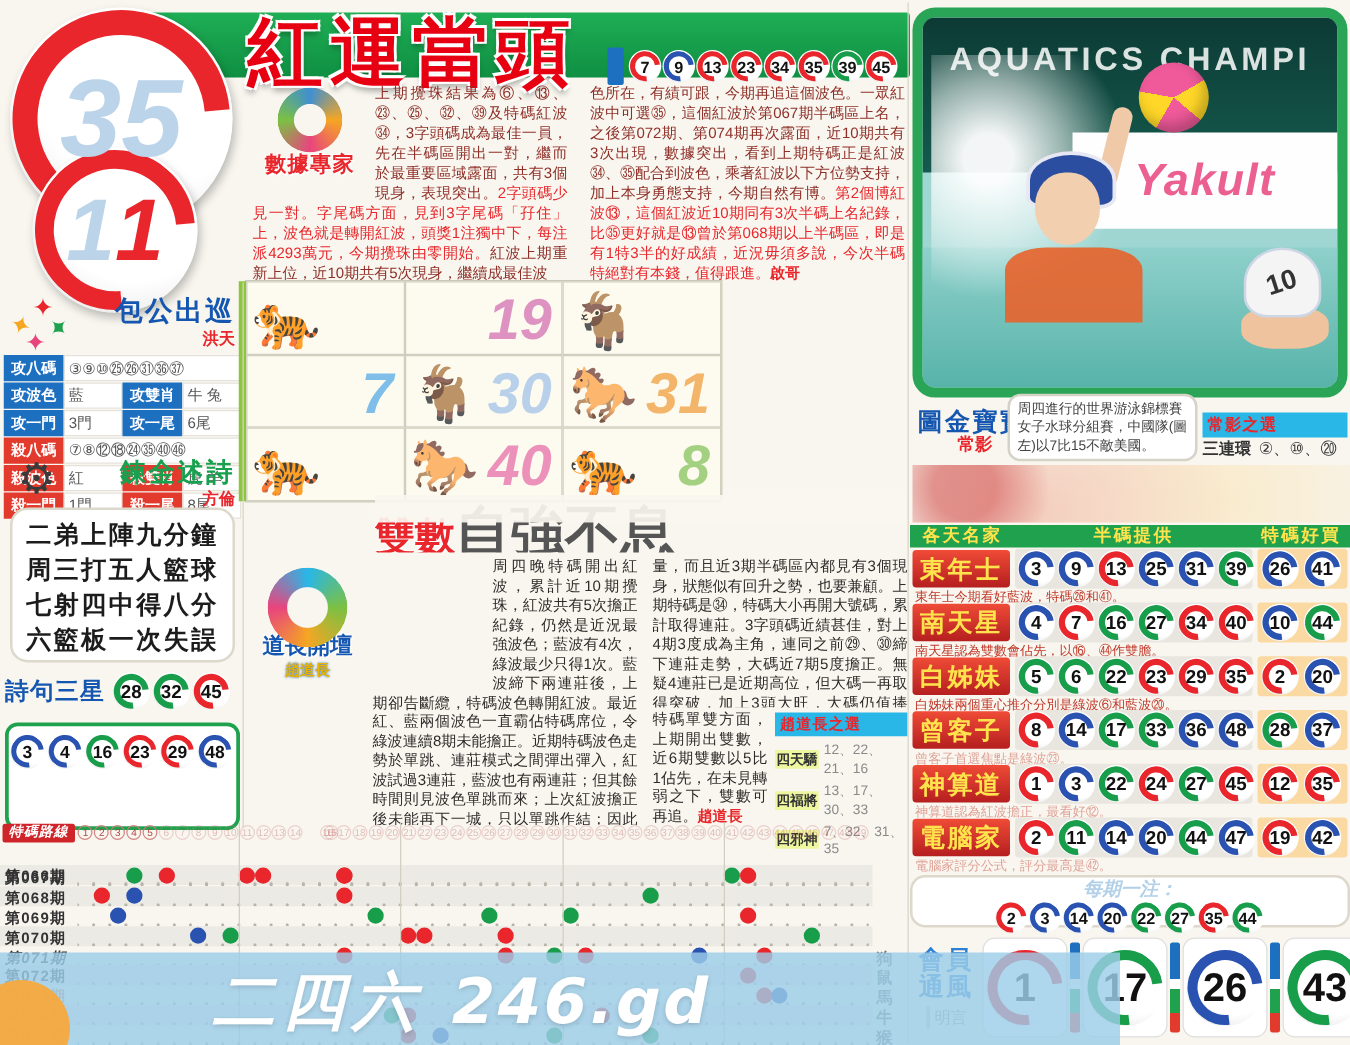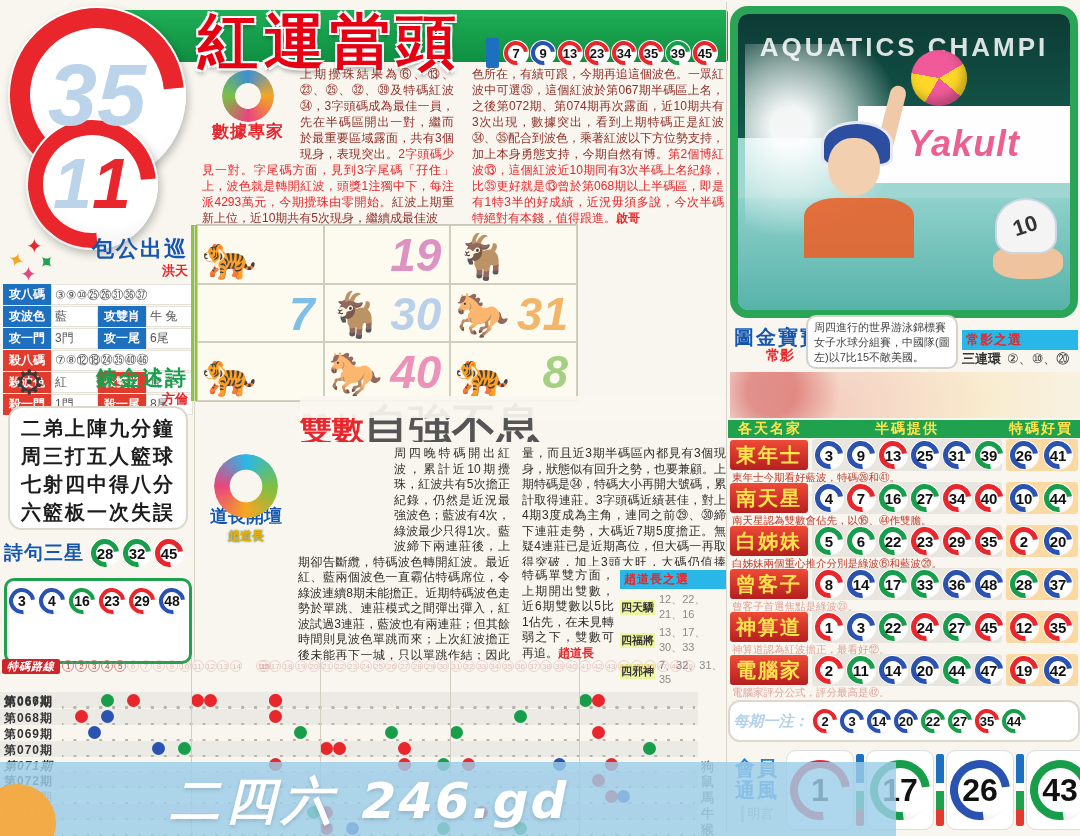--- a/index.html
+++ b/index.html
@@ -124,21 +124,21 @@
   .tt-head span{color:#ffe34d;font-weight:700;font-size:14px;letter-spacing:2px;}
   .tt-head .h1{width:84px;text-align:center;} .tt-head .h2{width:190px;text-align:center;} .tt-head .h3{width:78px;text-align:center;}
   #tipsters{left:728px;top:438px;width:352px;}
   .trow{position:relative;height:43px;}
   .tname{position:absolute;left:2px;top:2px;width:78px;height:30px;background:linear-gradient(180deg,#ef4b37,#b51f1f);border-radius:3px;display:flex;align-items:center;justify-content:center;color:#ffe34d;font-size:20px;font-weight:900;letter-spacing:2px;}
   .thalf{position:absolute;left:84px;top:1px;width:190px;height:32px;background:#e9e6df;border-radius:3px;display:flex;align-items:center;padding-left:2px;box-sizing:border-box;}
   .tspec{position:absolute;left:278px;top:1px;width:72px;height:32px;background:#fbd9a2;border-radius:3px;display:flex;align-items:center;justify-content:center;gap:2px;}
   .tnote{position:absolute;left:4px;top:33px;width:344px;font-size:10.5px;color:#c0392b;white-space:nowrap;overflow:hidden;}
   .tnote.faded{opacity:.45;}
   
-  .bonus{left:728px;top:700px;width:352px;height:42px;background:#fff;border:2px solid #ddd8cc;border-radius:12px;box-sizing:border-box;display:flex;align-items:center;}
+  .bonus{left:728px;top:700px;width:352px;height:42px;background:#fff;border:2px solid #ddd8cc;border-radius:12px;box-sizing:border-box;display:flex;align-items:center;flex-direction:column;}
   .bonus-label{width:82px;font-size:15px;font-weight:900;color:#7fb2d8;opacity:.6;font-style:italic;text-align:center;flex:none;}
   .member{left:728px;top:746px;width:352px;height:88px;display:flex;align-items:center;}
   .mem-label{width:58px;flex:none;text-align:center;}
   .mem-label .t{font-size:20px;font-weight:900;color:#2b7fd4;line-height:22px;letter-spacing:2px;}
   .mem-label .a{font-size:13px;color:#999;margin-top:4px;border-left:3px solid #ccc;display:inline-block;padding-left:4px;}
   .mem-card{width:66px;height:78px;background:#fff;border:1px solid #ddd;border-radius:10px;display:flex;align-items:center;justify-content:center;flex:none;}
   .mem-stripe{width:8px;height:72px;flex:none;background:linear-gradient(180deg,#1d6fc0 0 40%,#fff 40% 52%,#1fa14e 52% 78%,#e23b2e 78% 100%);margin:0 2px;border-radius:2px;}
   
   #chart{left:0;top:656px;width:728px;height:180px;}
   .ch-label{position:absolute;left:2px;top:3px;width:58px;height:15px;background:#cf2429;color:#fff;font-weight:900;font-size:11px;font-style:italic;text-align:center;line-height:15px;border-radius:2px;letter-spacing:1px;}

